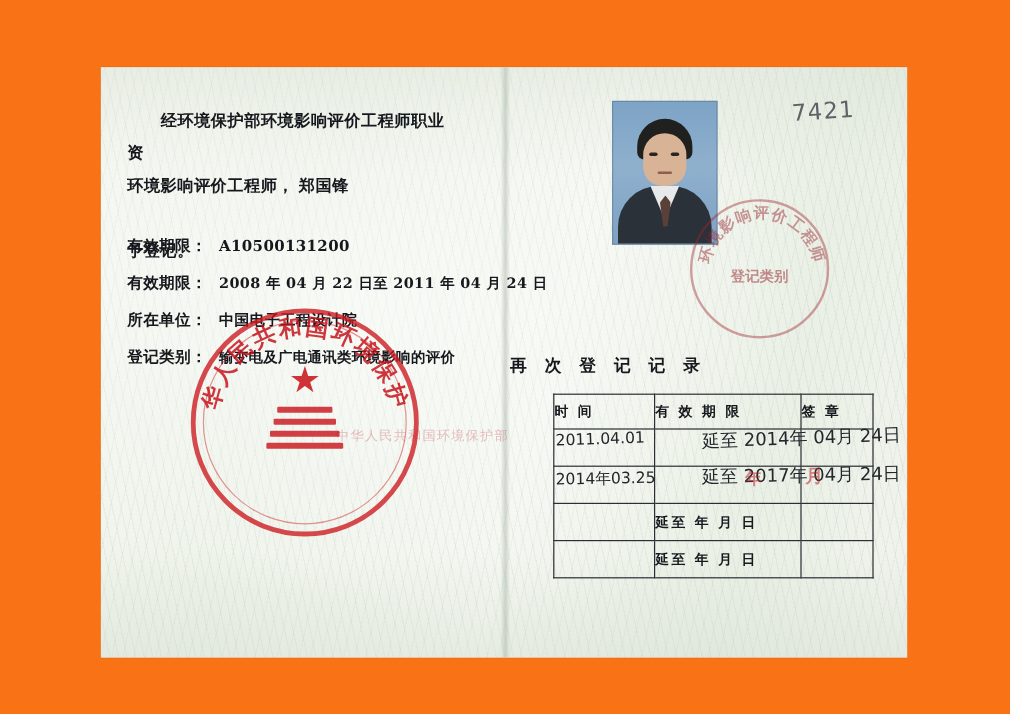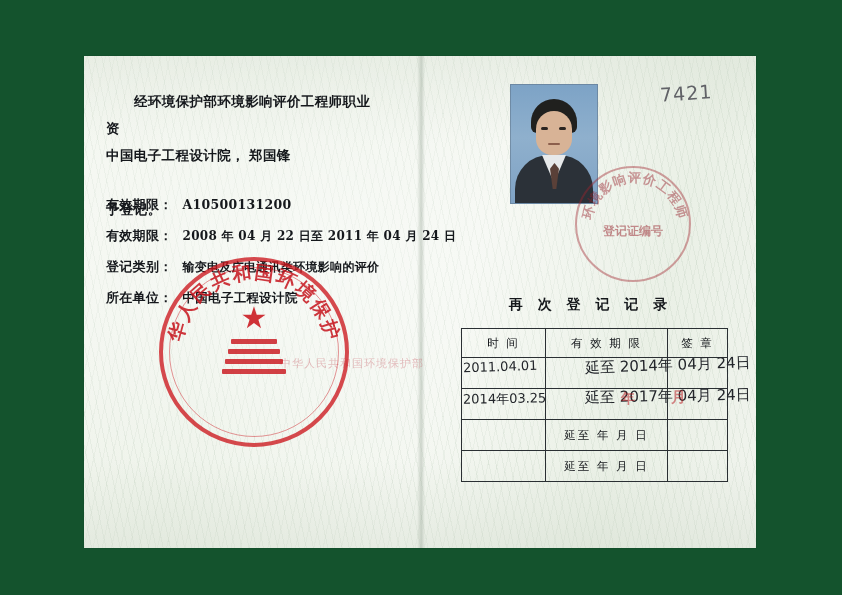--- a/index.html
+++ b/index.html
@@ -12,21 +12,21 @@
     height: 595px;
     overflow: hidden;
     font-family: "Liberation Serif", "DejaVu Serif", serif;
   }
 
   
   #scan {
     position: relative;
     width: 842px;
     height: 595px;
-    background: #14532d;
+    background: #f97316;
   }
 
   
   #certificate {
     position: absolute;
     left: 84px;
     top: 56px;
     width: 672px;
     height: 492px;
     background:
@@ -308,43 +308,42 @@
     letter-spacing: 1px;
     transform: rotate(-4deg);
     opacity: .85;
   }
 
   .table-title {
     position: absolute;
     left: 0;
     right: 0;
     top: 240px;
-    text-align: center;
     font-size: 14px;
     font-weight: 700;
     letter-spacing: 5px;
     color: #15181c;
     font-family: "DejaVu Serif", "Liberation Serif", serif;
   }
 
   .reg-table {
     position: absolute;
     left: 36px;
     top: 272px;
     width: 266px;
     border-collapse: collapse;
     table-layout: fixed;
   }
   .reg-table th, .reg-table td {
     border: 1px solid #2a2f33;
     height: 30px;
     font-size: 11.5px;
-    font-weight: 400;
+    font-weight: 700;
     color: #15181c;
-    text-align: center;
+    text-align: left;
     font-family: "DejaVu Serif", "Liberation Serif", serif;
     letter-spacing: 2px;
     padding: 0;
     position: relative;
   }
   .reg-table th { height: 28px; }
   .reg-table col.c1 { width: 84px; }
   .reg-table col.c2 { width: 122px; }
   .reg-table col.c3 { width: 60px; }
   .blank-period {
@@ -398,42 +397,42 @@
 
   <div id="certificate">
 
     <div class="crease"></div>
 
     <div class="left-page">
 
       <div class="body-paragraph">
         <span>经环境保护部环境影响评价工程师职业资</span><br>
         <span style="text-indent:0; display:inline-block;">
-          <span>中国电子工程设计院，</span><span class="nm">郑国锋</span>
+          <span>环境影响评价工程师，</span><span class="nm">郑国锋</span>
         </span><br>
         <br>
         <span>予登记。</span>
       </div>
 
       <div class="field-rows">
         <div class="field-row">
           <span class="field-label">有效期限：</span>
           <span class="field-value">A10500131200</span>
         </div>
         <div class="field-row narrow">
           <span class="field-label">有效期限：</span>
           <span class="field-value">2008 年 04 月 22 日至 2011 年 04 月 24 日</span>
         </div>
+        <div class="field-row">
+          <span class="field-label">所在单位：</span>
+          <span class="field-value">中国电子工程设计院</span>
+        </div>
         <div class="field-row narrow">
           <span class="field-label">登记类别：</span>
           <span class="field-value">输变电及广电通讯类环境影响的评价</span>
-        </div>
-        <div class="field-row">
-          <span class="field-label">所在单位：</span>
-          <span class="field-value">中国电子工程设计院</span>
         </div>
       </div>
 
       <div class="seal">
         <div class="ring"></div>
         <div class="ring inner"></div>
         <svg class="seal-arc-text" viewBox="0 0 190 190">
           <defs>
             <path id="sealArc" d="M 22,95 A 73,73 0 1 1 168,95"></path>
           </defs>
@@ -470,21 +469,21 @@
 
       <div class="photo-stamp">
         <svg class="st-arc" viewBox="0 0 116 116" width="116" height="116">
           <defs>
             <path id="stampArc" d="M 14,58 A 44,44 0 1 1 102,58"></path>
           </defs>
           <text>
             <textPath href="#stampArc" startOffset="50%" text-anchor="middle">环境影响评价工程师</textPath>
           </text>
         </svg>
-        <div class="st-center">登记证编号</div>
+        <div class="st-center">登记类别</div>
       </div>
 
       <div class="table-title">再 次 登 记 记 录</div>
 
       <table class="reg-table">
         <colgroup>
             <col class="c1">
             <col class="c2">
             <col class="c3">
           </colgroup>

